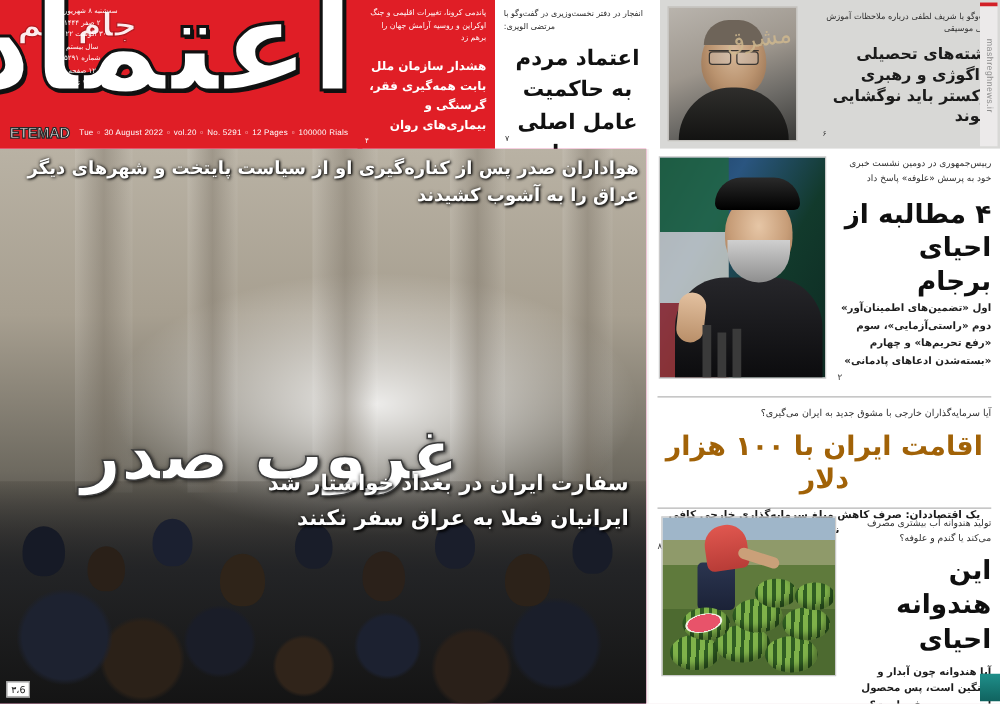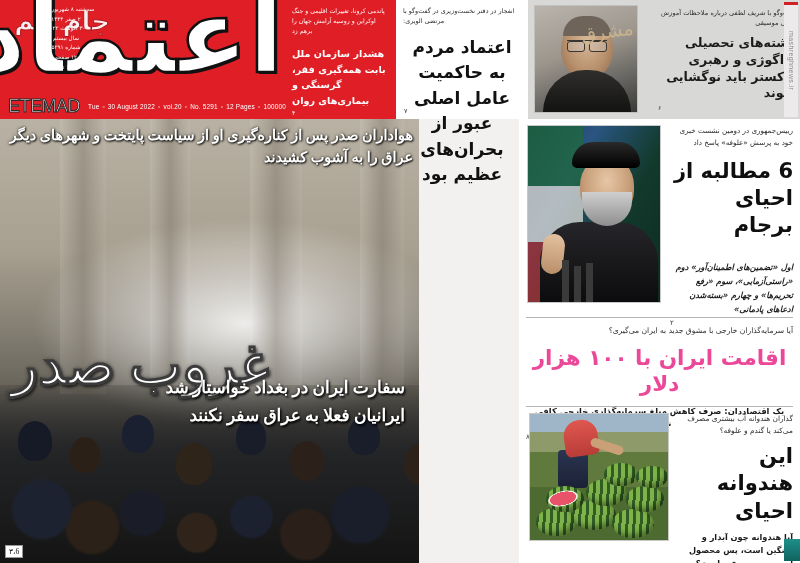--- a/index.html
+++ b/index.html
@@ -124,21 +124,21 @@
     font-size: 6.4px; color: #333; text-align: left;
     position: absolute; bottom: 4px; left: 8px;
   }
 
   
   .redbox {
     position: absolute; top: 0; right: 404px;
     width: 110px; height: 119px;
     background: #e01e26; color: #ffffff;
     padding: 6px 7px 4px 6px;
-    text-align: left;
+    text-align: right;
     overflow: hidden;
   }
   .redbox-kicker { font-size: 6.2px; line-height: 1.62; opacity: .97; }
   .redbox-head {
     margin-top: 10px;
     font-size: 9.6px; line-height: 1.62; font-weight: bold;
   }
   .redbox-page {
     position: absolute; bottom: 3px; left: 6px;
     font-size: 6px;
@@ -172,40 +172,39 @@
     display: flex; align-items: center; justify-content: flex-start;
     font-weight: bold;
     -webkit-text-stroke: 1px #b0181e;
   }
   .masthead-footer {
     position: absolute; bottom: 4px; left: 0; right: 0;
     height: 18px; display: flex; align-items: center;
     direction: ltr; padding-left: 8px;
   }
   .masthead-etemad {
-    font-size: 18px; font-weight: normal; color: #ffffff;
+    font-size: 12px; font-weight: bold; color: #ffffff;
     letter-spacing: -.5px;
     -webkit-text-stroke: 1px #2a2a2a;
     font-family: "Liberation Sans", sans-serif;
     text-align: right;
   }
   .masthead-meta {
     margin-left: 8px; font-size: 6.4px; color: #ffffff;
     font-family: "Liberation Sans", sans-serif; letter-spacing: .2px;
     white-space: nowrap;
   }
   .masthead-meta .sep { opacity: .85; margin: 0 3px; }
 
   
   .lead {
     position: absolute; top: 119px; left: 0;
-    width: 419px; height: 444px;
+    width: 517px; height: 444px;
     overflow: hidden;
     background: #ec4899;
-    font-family: Liberation Serif, serif;
   }
   .lead-photo {
     position: absolute; inset: 0;
     background:
       radial-gradient(ellipse 300px 150px at 58% 46%, rgba(255,255,255,.85) 0%, rgba(255,255,255,0) 70%),
       linear-gradient(180deg,#b9b2a4 0%,#a79f90 30%,#6e6a60 58%,#2f2e2c 78%,#1a1a1a 100%);
   }
   .col {
     position: absolute; top: 0; height: 62%;
     background: linear-gradient(90deg,rgba(255,255,255,.10),rgba(120,112,100,.40),rgba(255,255,255,.06));
@@ -268,22 +267,22 @@
     position: relative; height: 198px;
     display: flex; flex-direction: row; padding-top: 6px;
   }
   .jcpoa-text { width: 128px; text-align: right; padding-left: 5px; }
   .jcpoa-kicker { font-size: 7.2px; line-height: 1.68; color: #2d2d2d; }
   .jcpoa-head {
     margin-top: 9px;
     font-size: 21px; line-height: 1.28; font-weight: bold; color: #0f0f0f;
   }
   .jcpoa-sub {
-    margin-top: 21px;
-    font-size: 8.2px; line-height: 1.72; color: #1f1f1f; font-weight: bold; font-style: italic;
+    margin-top: 0;
+    font-size: 8.2px; line-height: 1.72; color: #1f1f1f; font-weight: bold;
   }
   .jcpoa-page { font-size: 7px; color: #333; text-align: left; margin-top: 3px; }
   .jcpoa-photo {
     width: 134px; height: 178px; margin-right: 4px;
     position: relative; overflow: hidden;
     background: linear-gradient(120deg,#1c3a5e 0%,#2a5580 30%,#123a2c 62%,#0d2a22 100%);
     border: 1px solid #c9c9c9;
   }
   .flag-stripe {
     position: absolute; left: 0; top: 0; width: 42%; height: 100%;
@@ -321,21 +320,21 @@
     width: 7px; height: 42px; background: #3a3a3a;
   }
   .mic.m2 { left: 46px; height: 36px; }
   .mic.m3 { left: 58px; height: 39px; }
 
   
   .story-res { padding-top: 7px; height: 88px; text-align: right; }
   .res-kicker { font-size: 7.6px; line-height: 1.6; color: #2d2d2d; }
   .res-head {
     margin-top: 8px; text-align: center;
-    font-size: 21.5px; font-weight: bold; color: #ec4899; line-height: 1.2;
+    font-size: 21.5px; font-weight: bold; color: #a16207; line-height: 1.2;
   }
   .res-sub {
     margin-top: 8px; text-align: center;
     font-size: 8.4px; font-weight: bold; color: #1c1c1c; line-height: 1.5;
   }
   .res-page { font-size: 7px; color: #333; text-align: left; margin-top: 3px; }
 
   
   .story-melon {
     padding-top: 6px; height: 140px;
@@ -473,21 +472,21 @@
       <div>ایرانیان فعلا به عراق سفر نکنند</div>
     </div>
     <div class="lead-pagemark">۳،6</div>
   </div>
 
   <div class="rightcol">
 
     <div class="story-jcpoa">
       <div class="jcpoa-text">
         <div class="jcpoa-kicker">رییس‌جمهوری در دومین نشست خبری خود به پرسش «علوفه» پاسخ داد</div>
-        <div class="jcpoa-head">6 مطالبه از احیای برجام</div>
+        <div class="jcpoa-head">۴ مطالبه از احیای برجام</div>
         <div class="jcpoa-sub">اول «تضمین‌های اطمینان‌آور» دوم «راستی‌آزمایی»، سوم «رفع تحریم‌ها» و چهارم «بسته‌شدن ادعاهای پادمانی»</div>
         <div class="jcpoa-page">۲</div>
       </div>
       <div class="jcpoa-photo">
         <div class="flag-stripe"></div>
         <div class="cleric-body"></div>
         <div class="cleric-head"></div>
         <div class="cleric-turban"></div>
         <div class="cleric-beard"></div>
         <div class="cleric-hand"></div>
@@ -503,21 +502,21 @@
       <div class="res-kicker">آیا سرمایه‌گذاران خارجی با مشوق جدید به ایران می‌گیری؟</div>
       <div class="res-head">اقامت ایران با ۱۰۰ هزار دلار</div>
       <div class="res-sub">یک اقتصاددان: صرف کاهش مبلغ سرمایه‌گذاری خارجی کافی نیست</div>
       <div class="res-page">۸</div>
     </div>
 
     <div class="rule"></div>
 
     <div class="story-melon">
       <div class="melon-text">
-        <div class="melon-kicker">گذاران هندوانه آب بیشتری مصرف می‌کند یا گندم و علوفه؟</div>
+        <div class="melon-kicker">تولید هندوانه آب بیشتری مصرف می‌کند یا گندم و علوفه؟</div>
         <div class="melon-head">این هندوانه احیای</div>
         <div class="melon-sub">آیا هندوانه چون آبدار و سنگین است، پس محصول آب‌بر و پرمصرفی است؟</div>
 
       </div>
       <div class="melon-photo">
         <div class="farmer-legs"></div>
         <div class="farmer-top"></div>
         <div class="farmer-arm"></div>
         <div class="melon" style="left:6px;bottom:4px;width:40px;height:28px;"></div>
         <div class="melon" style="left:42px;bottom:10px;width:44px;height:30px;"></div>

